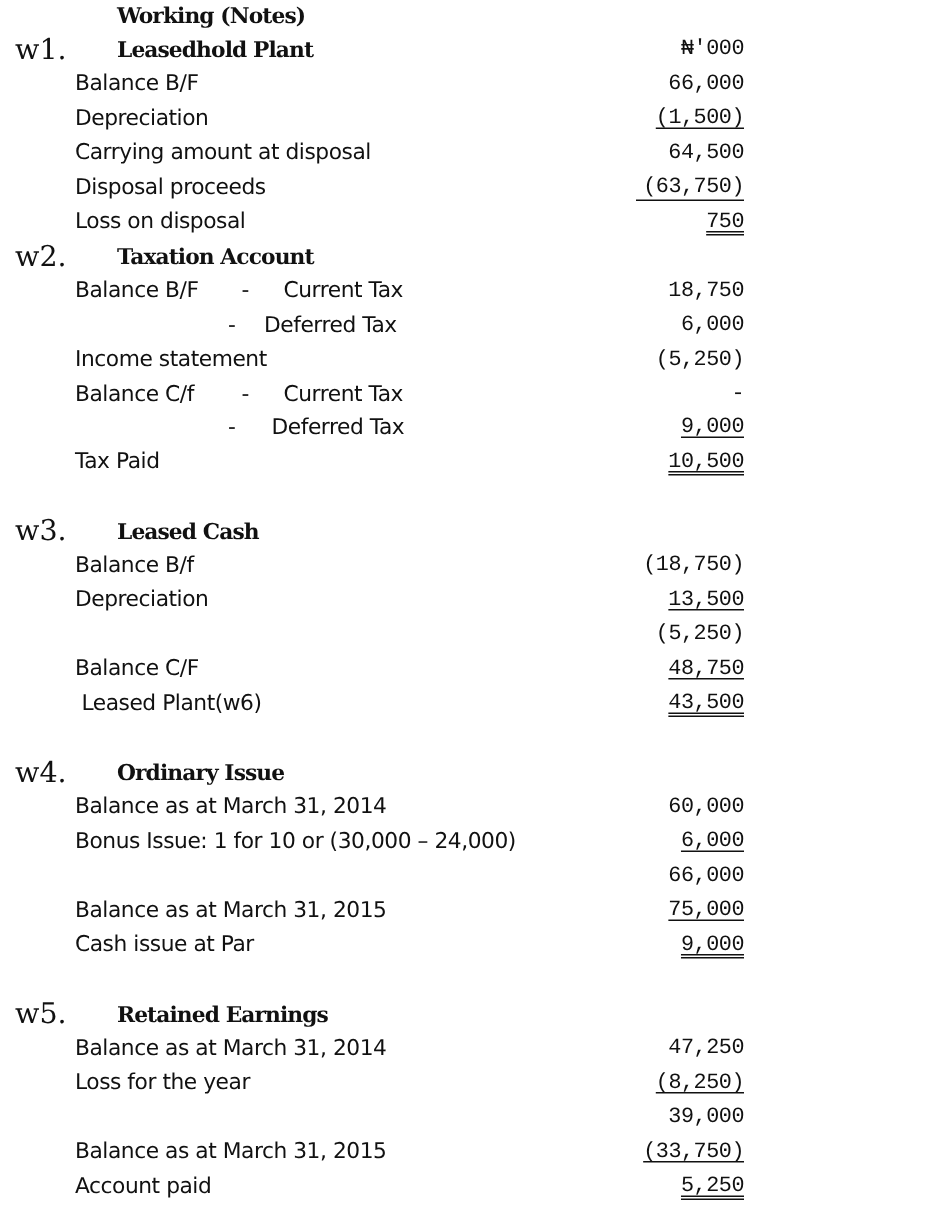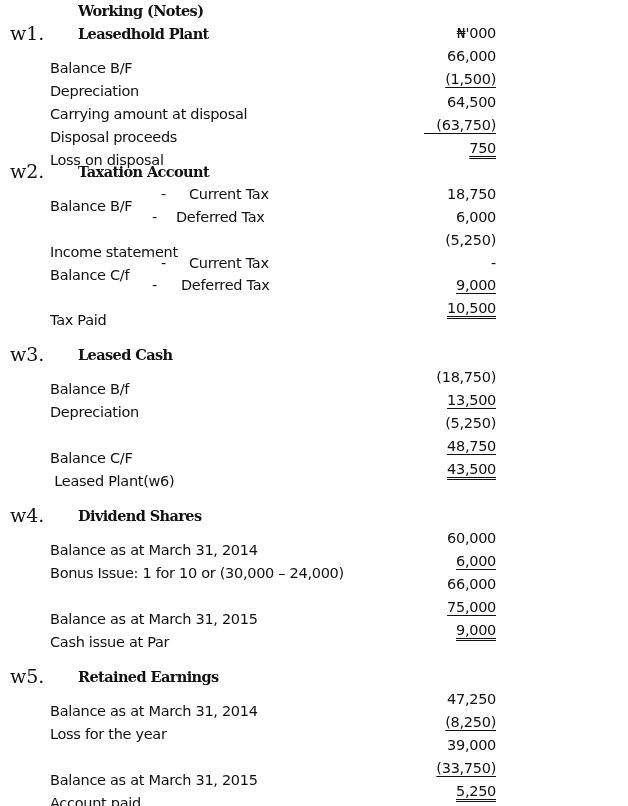--- a/index.html
+++ b/index.html
@@ -2,25 +2,25 @@
 <html><head>
   <meta charset="utf-8">
   <style>
     html, body { margin: 0; padding: 0; background: #ffffff; }
     body {
       width: 628px; height: 806px; position: relative; overflow: hidden;
       font-family: "DejaVu Sans", sans-serif; font-size: 14.5px; color: #111;
     }
     .line { position: absolute; left: 0; width: 628px; height: 23px; line-height: 23px; white-space: nowrap; }
     .num-label { position: absolute; left: 10px; font-family: "DejaVu Serif", serif; font-size: 19px; }
-    .lbl { position: absolute; left: 50px; letter-spacing: -0.3px; margin-top: 12px; }
+    .lbl { position: absolute; left: 50px; letter-spacing: -0.3px; }
     .head { position: absolute; left: 50px; font-weight: bold; letter-spacing: -0.6px; font-family: "DejaVu Serif", serif; margin-left: 28px; }
     .dash { position: absolute; }
     .sub { position: absolute; letter-spacing: -0.3px; }
-    .val { position: absolute; right: 132px; text-align: center; letter-spacing: -0.3px; }
+    .val { position: absolute; right: 132px; text-align: center; letter-spacing: -0.3px; font-family: Liberation Mono, monospace; }
     .u1 { text-decoration: underline; text-underline-offset: 3px; }
     .u2 { text-decoration: underline double; text-underline-offset: 3px; }
     .ext { position: absolute; height: 0; border-top: 1.5px solid #111; }
   </style>
 </head>
 <body>
 
 <div class="line" style="top:-1px">
   <span class="head">Working (Notes)</span>
 </div>
@@ -106,21 +106,21 @@
   <span class="lbl">Balance C/F</span>
   <span class="val u1">48,750</span>
 </div>
 <div class="line" style="top:458px">
   <span class="lbl" style="white-space:pre"> Leased Plant(w6)</span>
   <span class="val u2">43,500</span>
 </div>
 
 <div class="line" style="top:504px">
   <span class="num-label">w4.</span>
-  <span class="head">Dividend Shares</span>
+  <span class="head">Ordinary Issue</span>
 </div>
 <div class="line" style="top:527px">
   <span class="lbl">Balance as at March 31, 2014</span>
   <span class="val">60,000</span>
 </div>
 <div class="line" style="top:550px">
   <span class="lbl">Bonus Issue: 1 for 10 or (30,000 – 24,000)</span>
   <span class="val u1">6,000</span>
 </div>
 <div class="line" style="top:573px">

